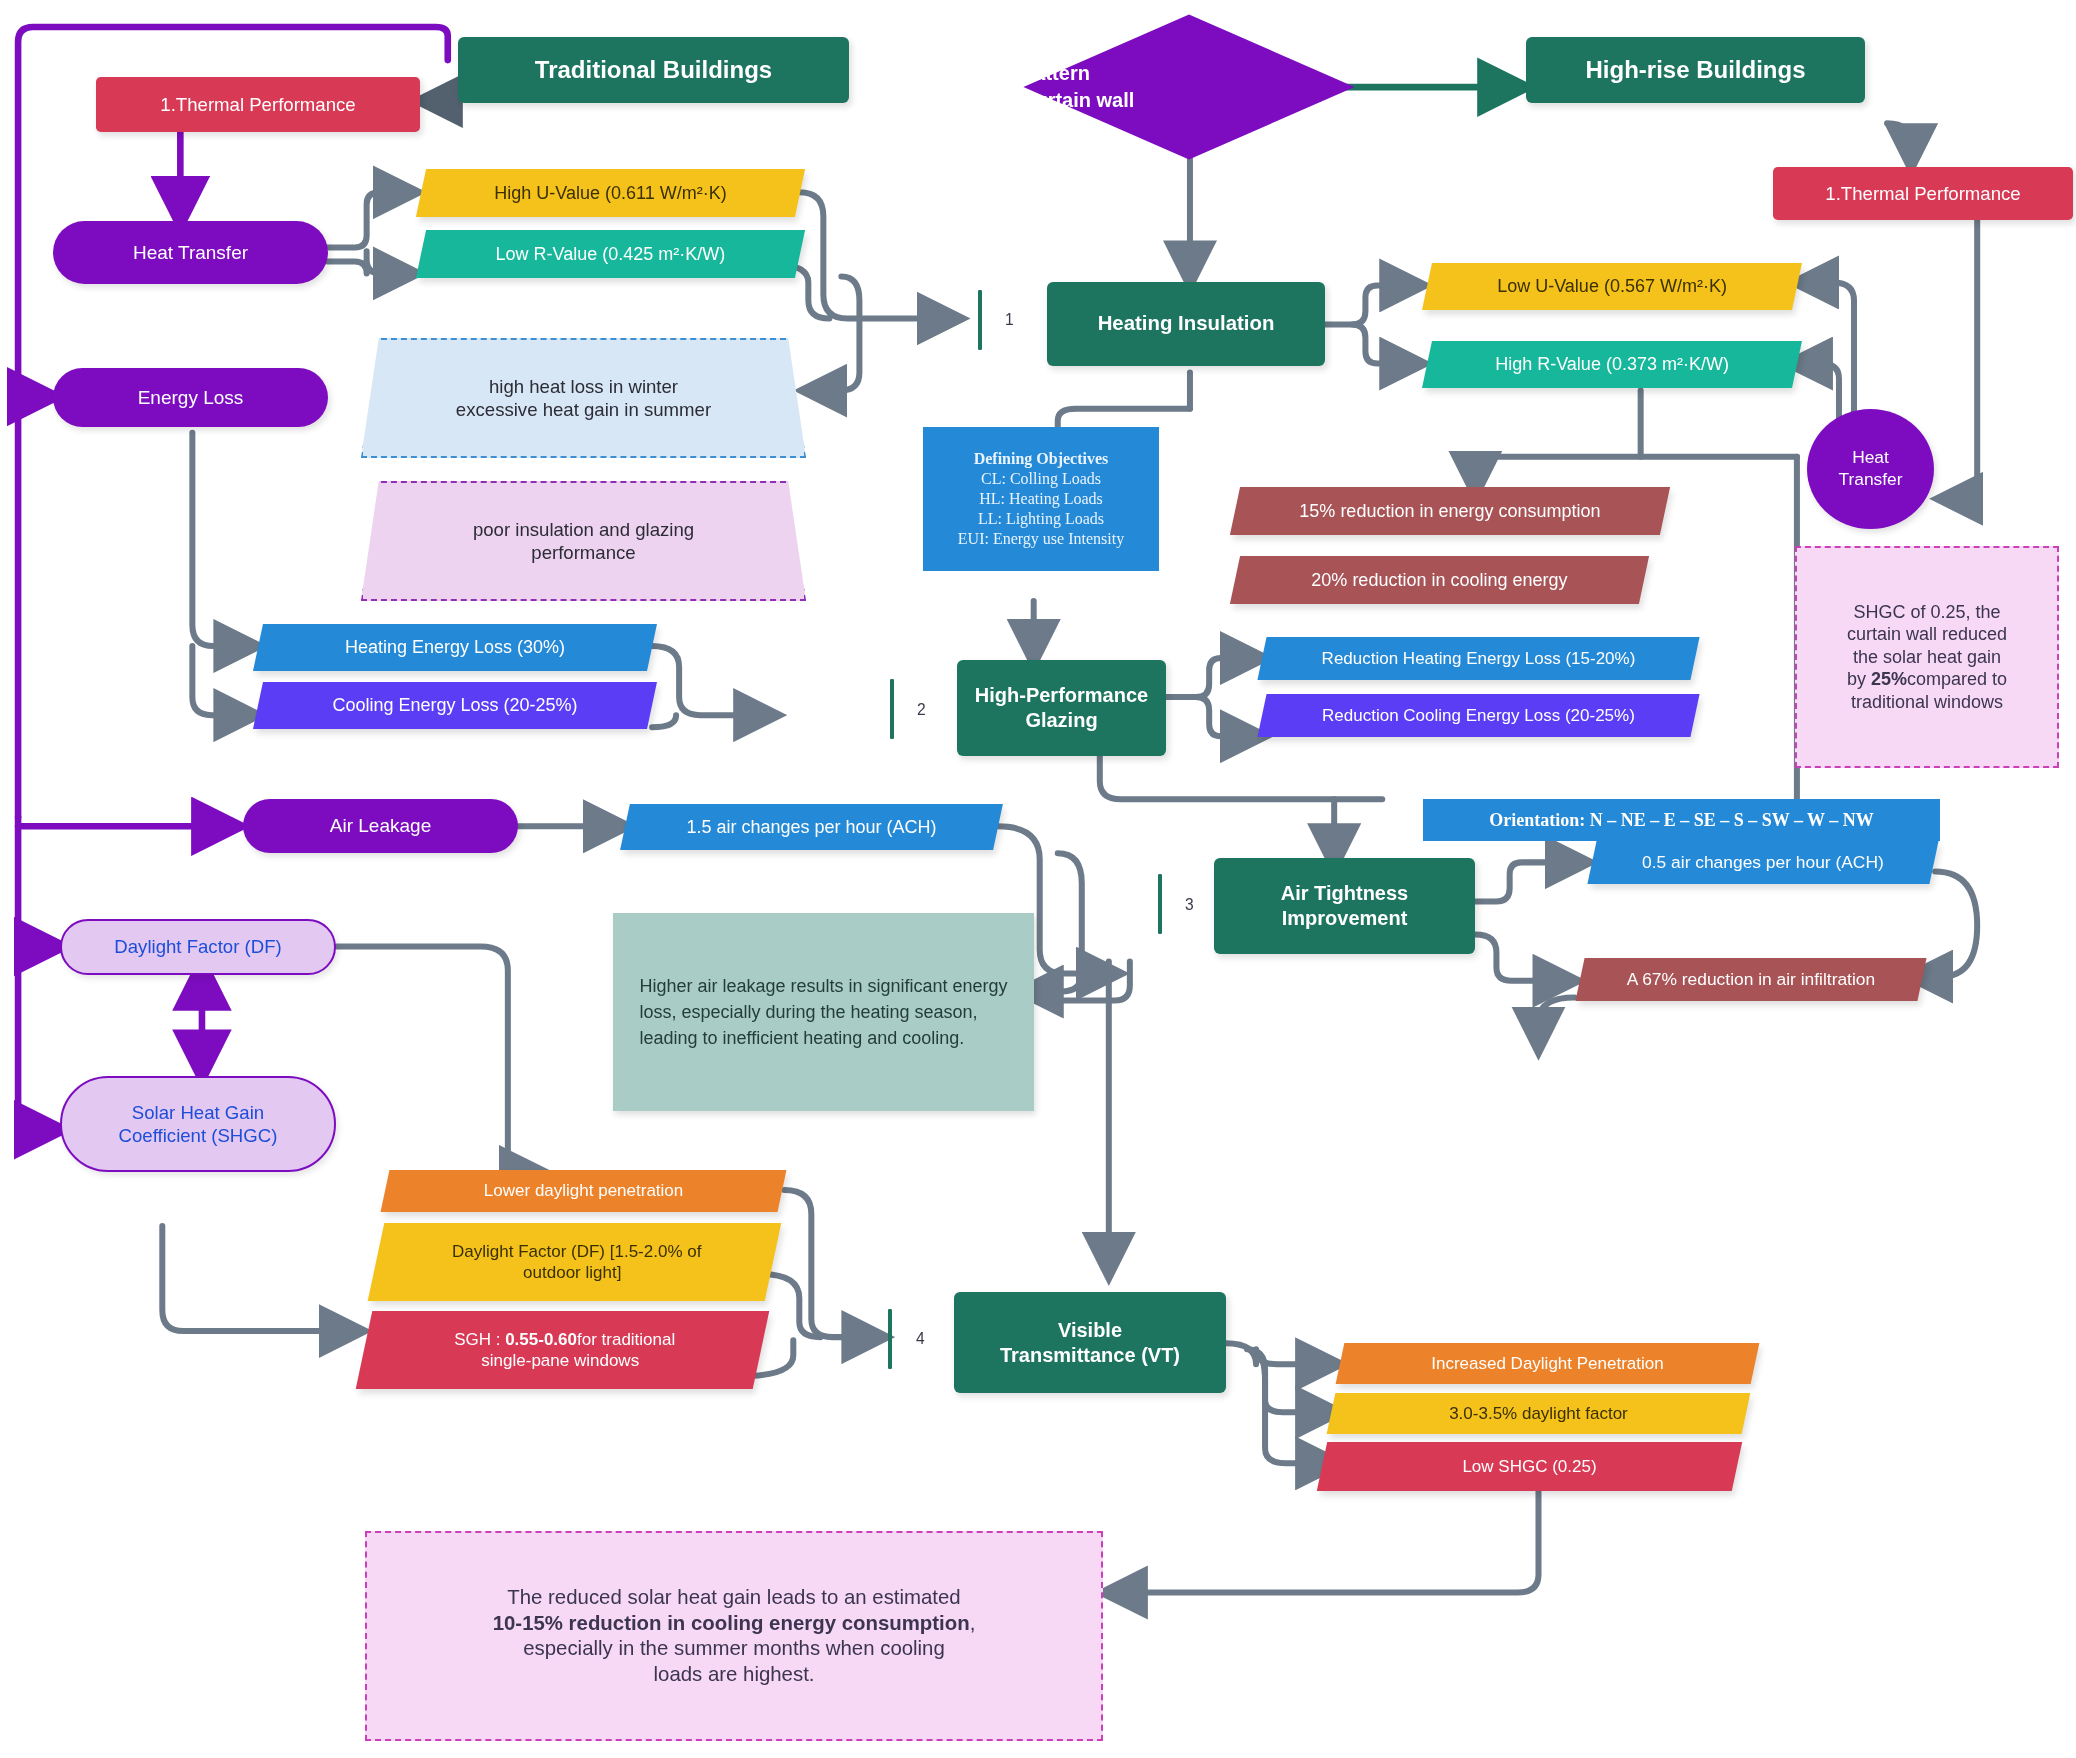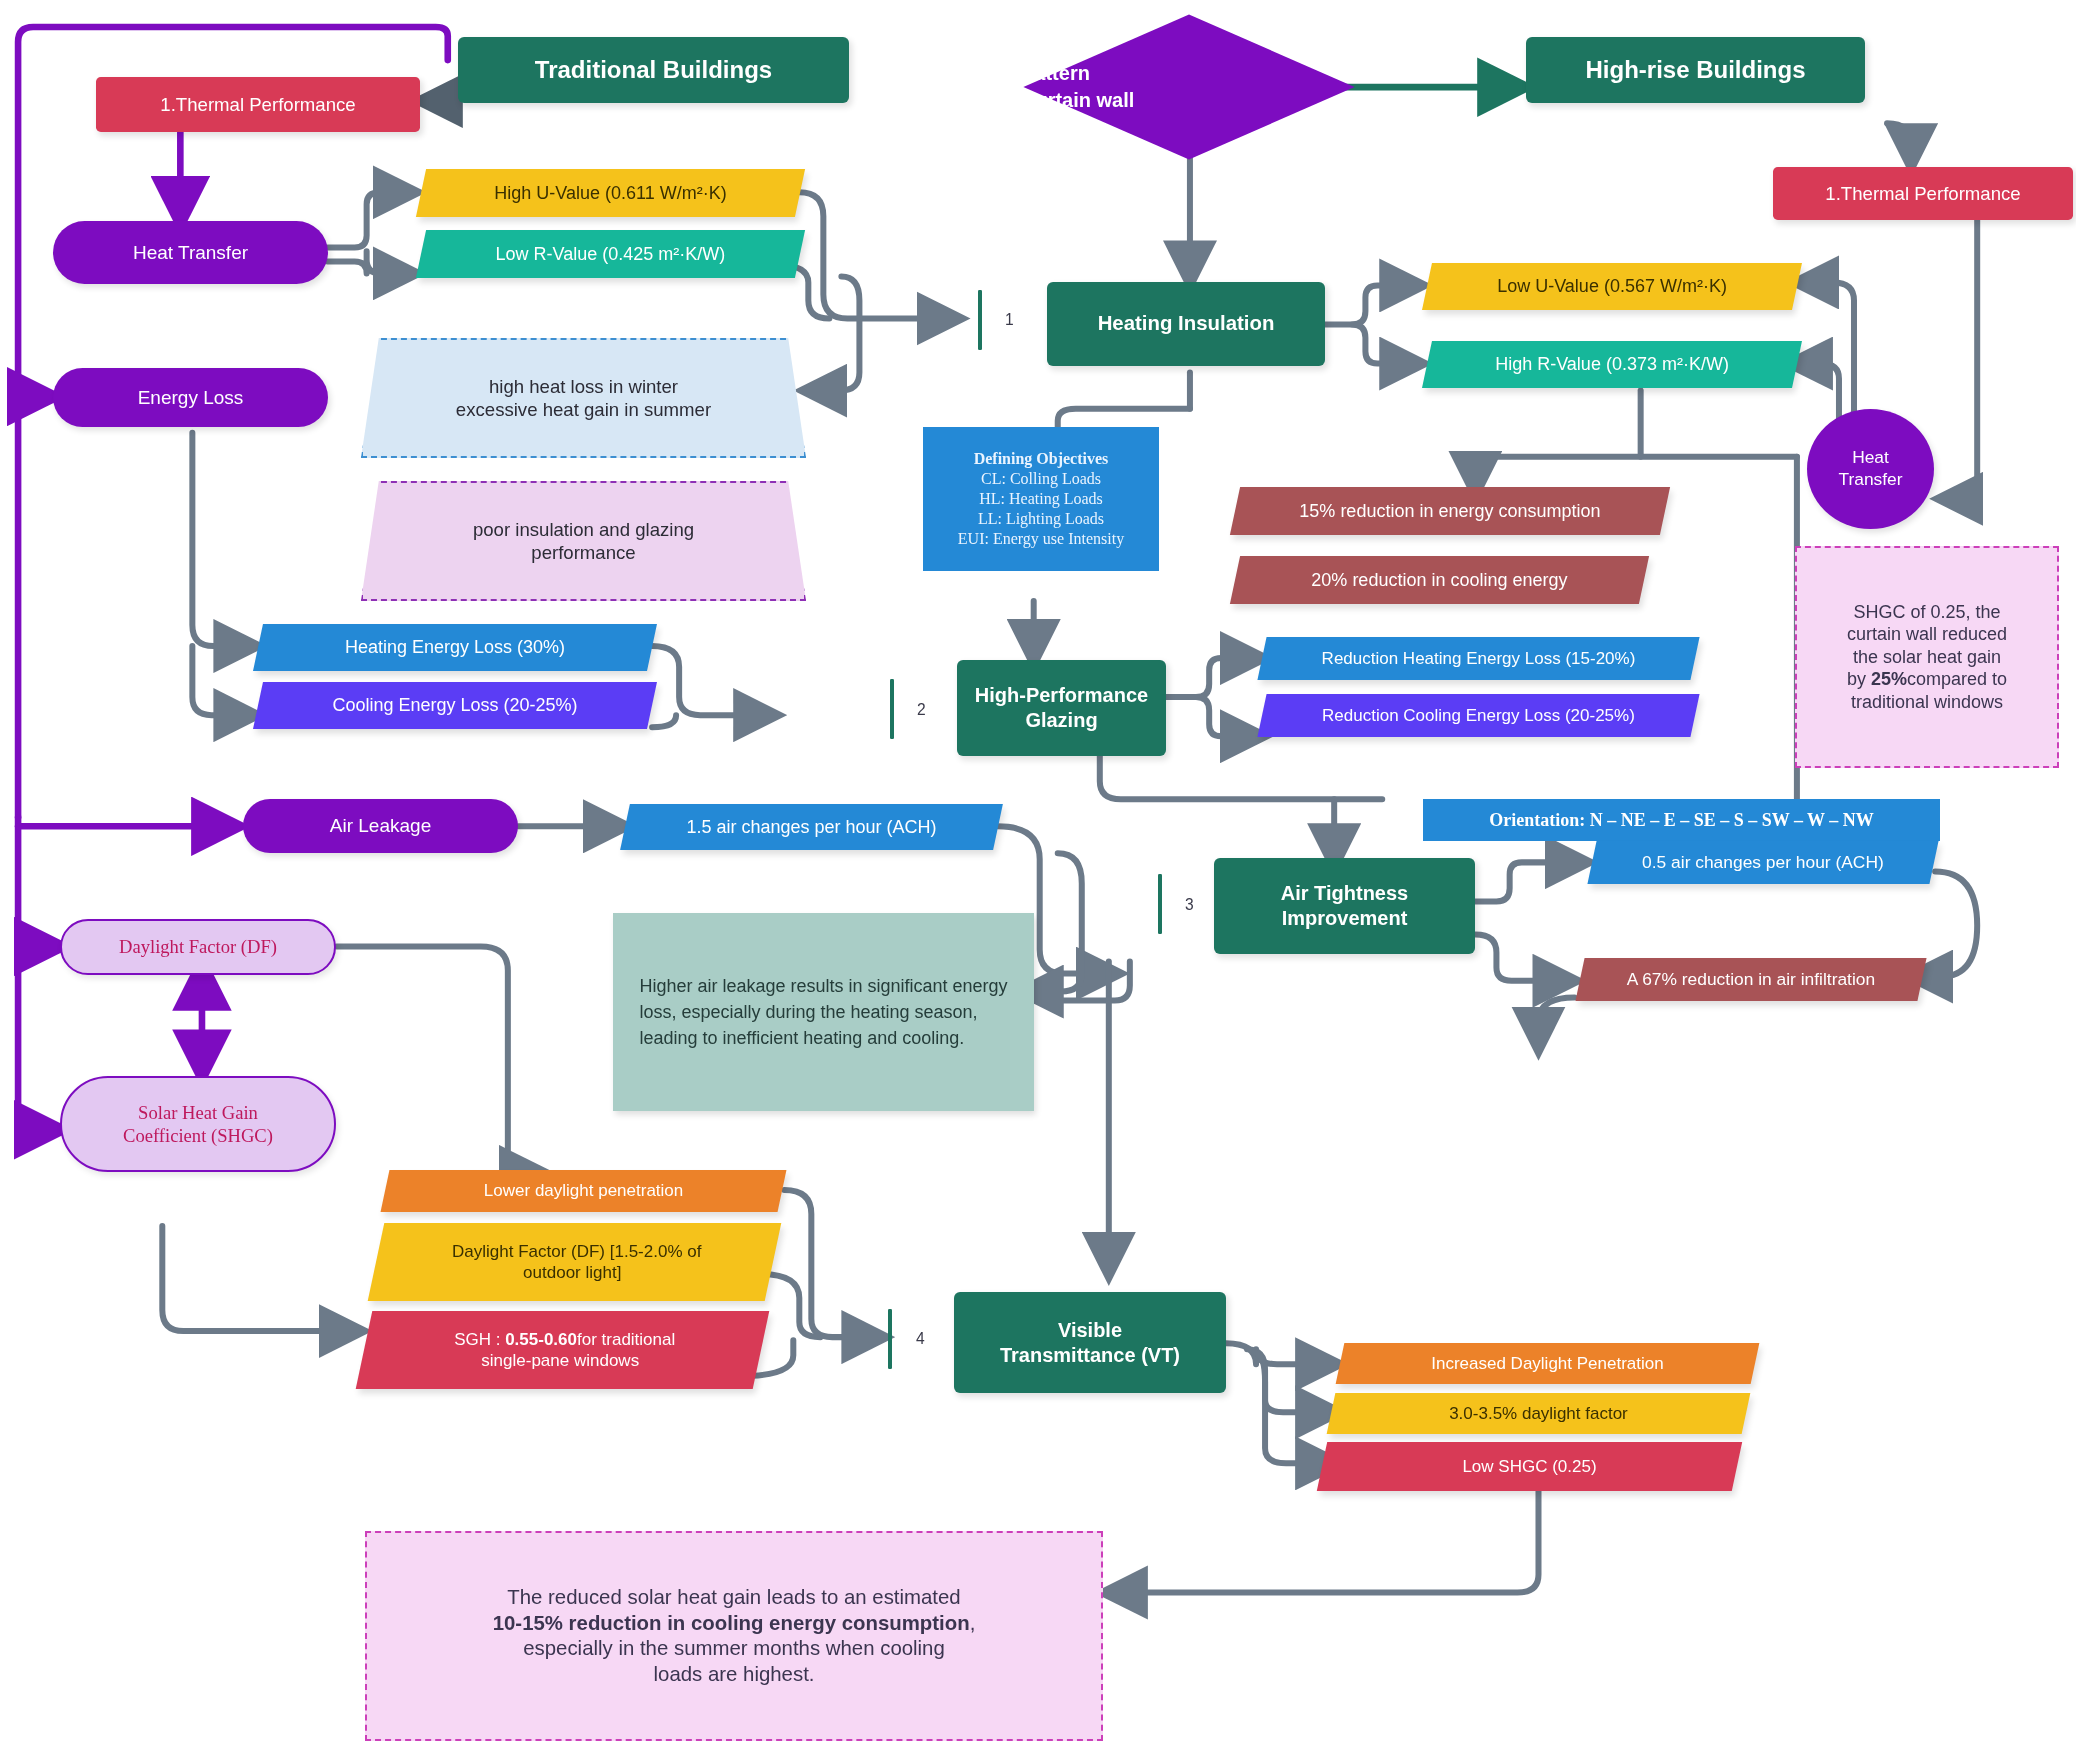--- a/index.html
+++ b/index.html
@@ -6,21 +6,21 @@
   body{font-family:"Liberation Sans", sans-serif;}
   #canvas{position:relative;width:2077px;height:1759px;background:#fff;overflow:hidden;}
   .node{position:absolute;box-sizing:border-box;display:flex;align-items:center;justify-content:center;text-align:center;}
   .node .txt{display:block;width:100%;padding:0 6px;line-height:1.25;}
 
   
   .rect{border-radius:6px;box-shadow:2.4px 3.6px 6px rgba(0,0,0,0.12);}
   .teal{background:#1d7560;color:#ffffff;font-weight:bold;}
   .crimson{background:#d83a56;color:#ffffff;border-radius:4.8px;box-shadow:2.4px 3.6px 6px rgba(0,0,0,0.12);}
   .stadium{border-radius:600px;background:#7d0cc0;color:#ffffff;box-shadow:2.4px 3.6px 6px rgba(0,0,0,0.12);}
-  .stadium-lav{border-radius:600px;background:#e3c8f2;color:#be185d;border:2.4px solid #7d0cc0;box-shadow:2.4px 3.6px 6px rgba(0,0,0,0.10);font-family:Liberation Serif, serif;}
+  .stadium-lav{border-radius:600px;background:#e3c8f2;color:#1d4ed8;border:2.4px solid #7d0cc0;box-shadow:2.4px 3.6px 6px rgba(0,0,0,0.10);}
   .diamond-wrap{position:absolute;}
   .para{box-shadow:3.6px 4.8px 6px rgba(0,0,0,0.12);}
   .dashbox{border-style:dashed;border-width:2.4px;box-sizing:border-box;}
   .plainbox{box-shadow:2.4px 3.6px 6px rgba(0,0,0,0.12);}
 
   
   .skew{transform:skewX(-12deg);}
   .skew > .txt{transform:skewX(12deg);}
 
   .num{position:absolute;color:#3a3a4a;font-size:15.6px;}

